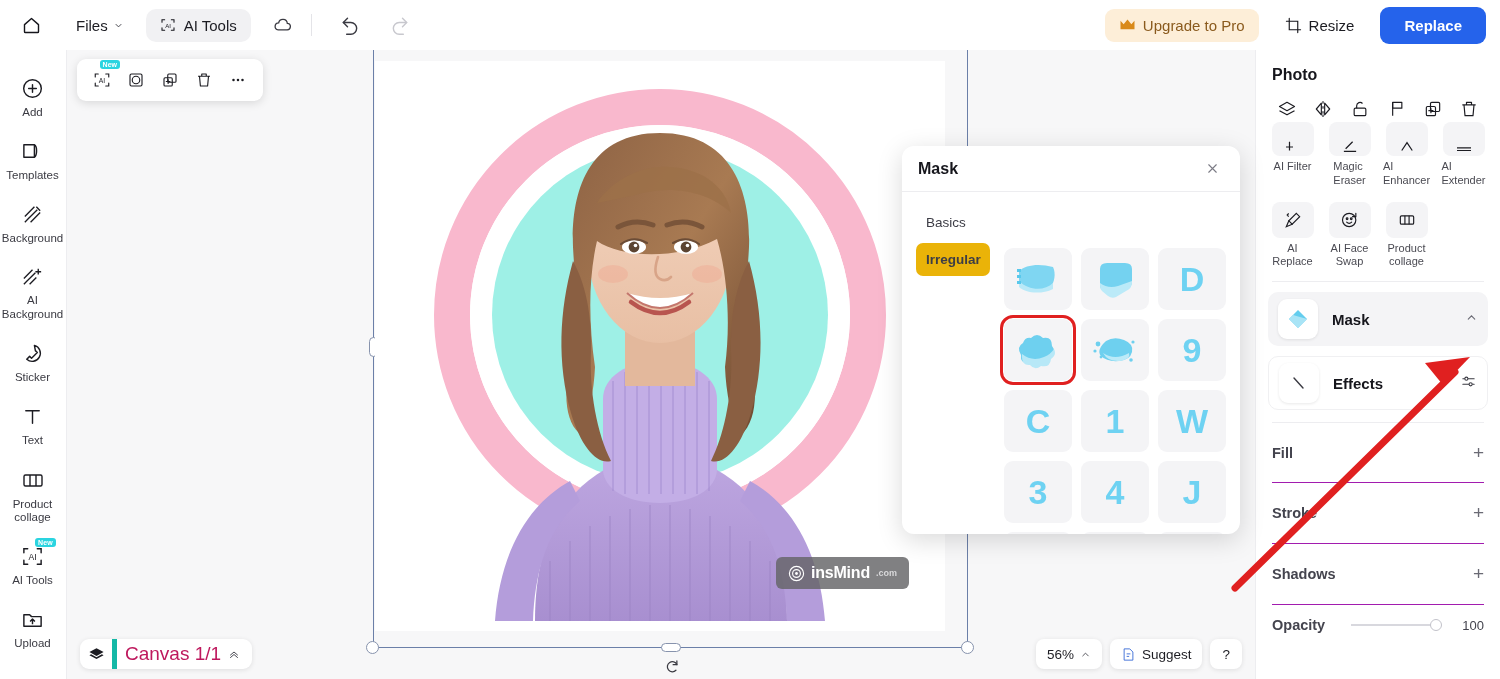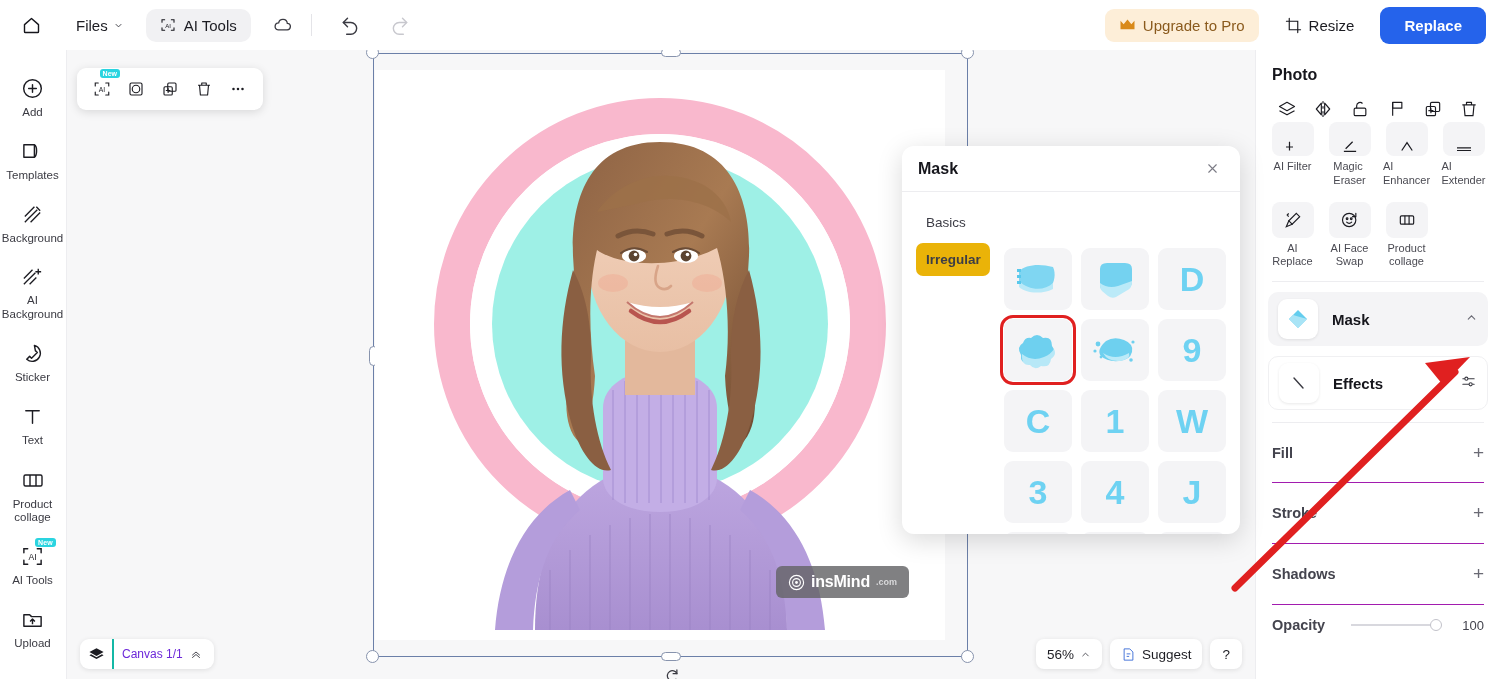--- a/index.html
+++ b/index.html
@@ -50,21 +50,21 @@
     width: 67px; display: flex; flex-direction: column; align-items: center;
     gap: 6px; padding: 9px 2px 9px; cursor: pointer; position: relative;
   }
   .rail-item .lbl { font-size: 11.5px; color: #3a3a42; text-align: center; line-height: 1.2; }
   .rail-badge {
     position: absolute; top: 2px; left: 36px; background: #2ad4e0; color: #fff;
     font-size: 7px; font-weight: 700; border-radius: 3px; padding: 1px 3px; letter-spacing: .2px;
   }
 
   
-  .canvas-area { position: absolute; top: 46px; left: 67px; width: 1188px; height: 629px; background: #f7f7f8; }
+  .canvas-area { position: absolute; top: 37px; left: 67px; width: 1188px; height: 629px; background: #f7f7f8; }
   .sel-box {
     position: absolute; left: 306px; top: 7px; width: 595px; height: 604px;
     border: 1.5px solid #6b7fa8;
   }
   .artboard {
     position: absolute; left: 308px; top: 24px; width: 570px; height: 570px;
     background: #fff; overflow: hidden;
   }
   .handle {
     position: absolute; background: #fff; border: 1.5px solid #8793ad;
@@ -182,21 +182,21 @@
   .op-knob { position: absolute; right: -6px; top: -5px; width: 12px; height: 12px; border-radius: 50%; background: #fff; border: 1px solid #c2c2ca; }
   .op-val { font-size: 13px; color: #44444e; }
 
   
   .bot-left {
     position: absolute; left: 80px; bottom: 10px; display: flex; align-items: center;
     background: #fff; border-radius: 9px; box-shadow: 0 1px 5px rgba(0,0,0,.1);
     height: 30px; z-index: 35;
   }
   .bot-left .lyr { width: 32px; display: flex; align-items: center; justify-content: center; cursor: pointer; }
-  .bot-left .cv { display: flex; align-items: center; gap: 7px; padding: 0 12px 0 8px; font-size: 12px; color: #6d28d9; cursor: pointer; border-left: 2px solid #14b8a6; height: 100%; }
+  .bot-left .cv { display: flex; align-items: center; gap: 7px; padding: 0 12px 0 8px; font-size: 19px; color: #be185d; cursor: pointer; border-left: 5px solid #14b8a6; height: 100%; }
   .bot-right { position: absolute; right: 258px; bottom: 10px; display: flex; align-items: center; gap: 8px; z-index: 35; }
   .bb {
     background: #fff; border-radius: 8px; box-shadow: 0 1px 5px rgba(0,0,0,.1);
     height: 30px; display: flex; align-items: center; padding: 0 11px; gap: 6px;
     font-size: 13.5px; color: #1c1c22; cursor: pointer;
   }
 
   
   .arrow-svg { position: absolute; left: 0; top: 0; width: 1500px; height: 679px; pointer-events: none; z-index: 50; }
 </style>

